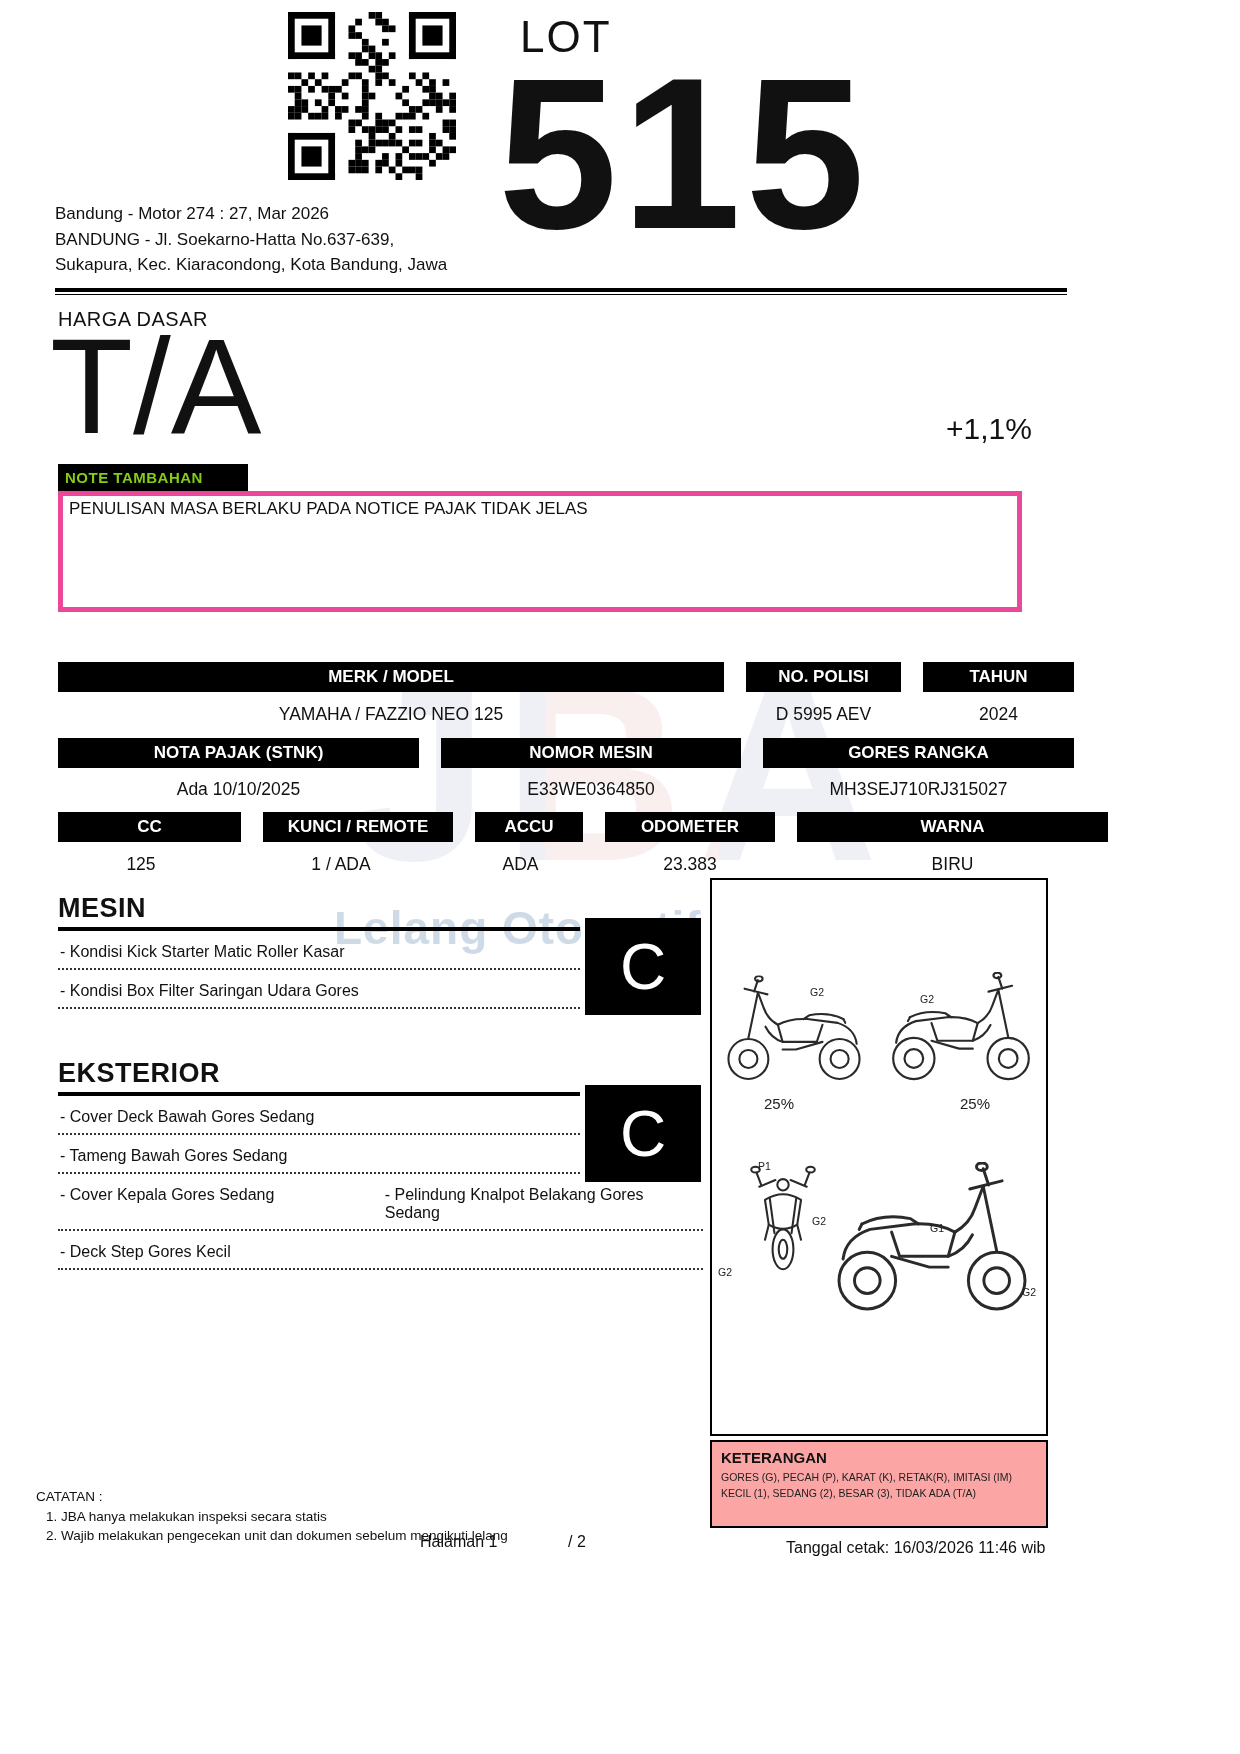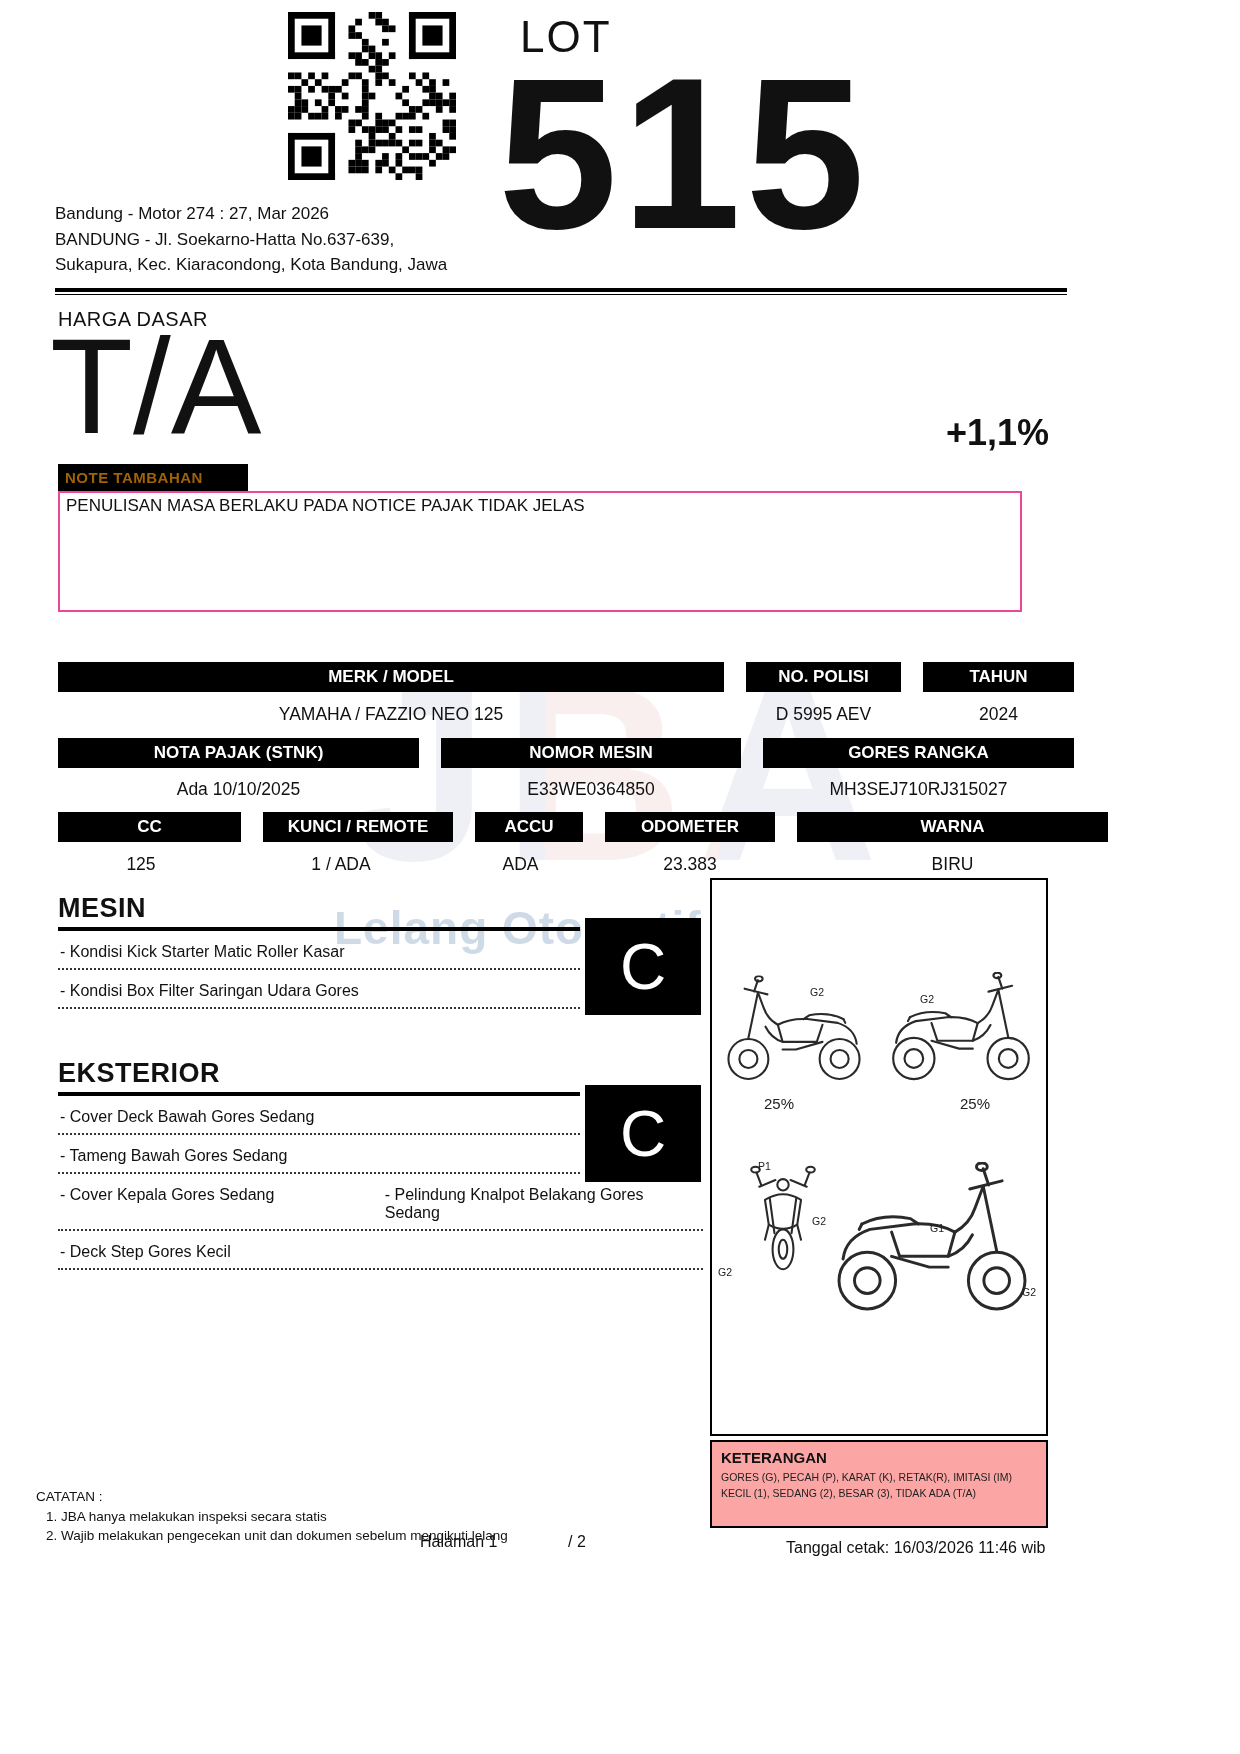--- a/index.html
+++ b/index.html
@@ -18,25 +18,25 @@
   .qr{position:absolute;left:288px;top:12px;width:168px;height:168px}
   .lot-label{position:absolute;left:520px;top:12px;font-size:44px;font-weight:400;letter-spacing:2px}
   .lot-number{position:absolute;left:498px;top:52px;font-size:215px;font-weight:700;line-height:.95;letter-spacing:4px}
   .addr{position:absolute;left:55px;top:201px;font-size:17px;line-height:1.5}
 
   .rule{position:absolute;left:55px;top:288px;width:1012px;height:7px;
     background:linear-gradient(#000 0 4px,#fff 4px 6px,#000 6px 7px)}
 
   .harga-label{position:absolute;left:58px;top:308px;font-size:20px;letter-spacing:.5px}
   .harga-value{position:absolute;left:50px;top:318px;font-size:136px;line-height:1;font-weight:400}
-  .pct{position:absolute;left:946px;top:412px;font-size:36px;font-weight:700}
-
-  .note-label{position:absolute;left:58px;top:464px;width:190px;height:27px;background:#000;color:#a16207;
+  .pct{position:absolute;left:946px;top:412px;font-size:30px;font-weight:400}
+
+  .note-label{position:absolute;left:58px;top:464px;width:190px;height:27px;background:#000;color:#84cc16;
     font-size:15px;font-weight:700;line-height:27px;padding-left:7px;letter-spacing:.5px}
-  .note-box{position:absolute;left:58px;top:491px;width:964px;height:121px;border:2px solid #ec4899;
+  .note-box{position:absolute;left:58px;top:491px;width:964px;height:121px;border:5px solid #ec4899;
     font-size:17px;padding:3px 6px}
 
   
   .vrow{position:absolute;left:58px;display:flex;gap:22px}
   .hcell{background:#000;color:#fff;font-weight:700;font-size:17px;text-align:center;height:30px;line-height:30px}
   .dcell{font-size:17.5px;text-align:center;height:32px;line-height:32px}
 
   
   .section{position:absolute}
   .sec-title{font-size:27px;font-weight:700;letter-spacing:.5px}

